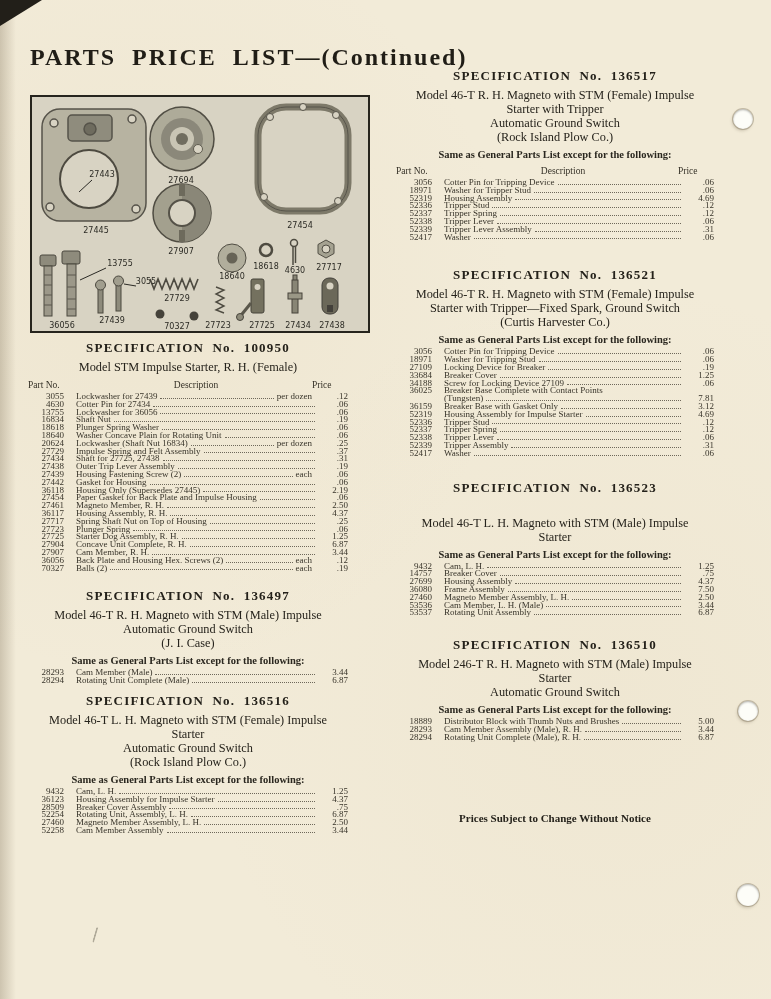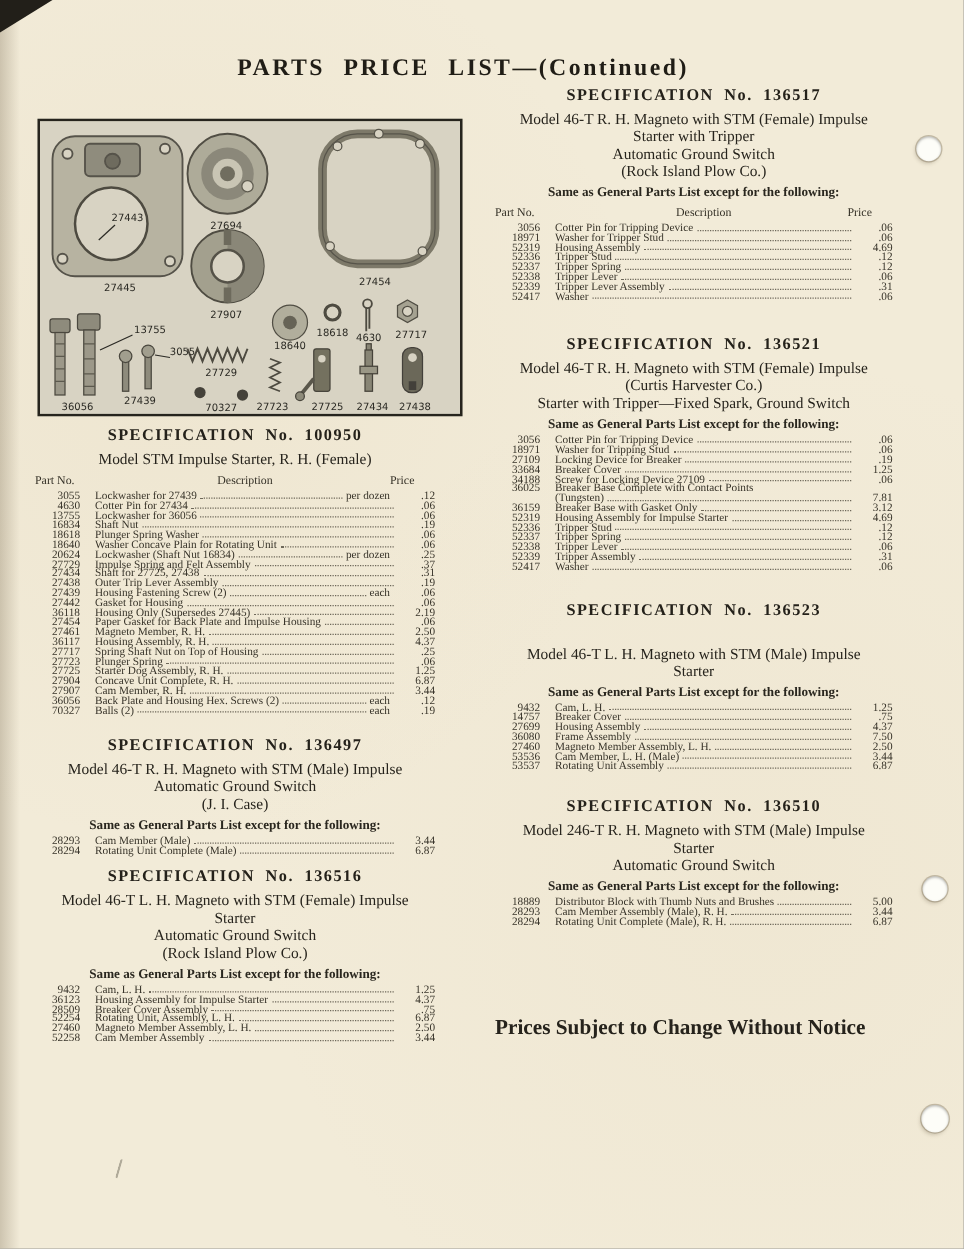--- a/index.html
+++ b/index.html
@@ -5,22 +5,22 @@
   html,body{margin:0;padding:0;background:#888;}
   .page{position:relative;width:771px;height:999px;margin:0 auto;overflow:hidden;
     background:#f2ebd8;
     background-image:radial-gradient(circle at 18% 30%,rgba(205,185,145,.10),transparent 40%),
                      radial-gradient(circle at 80% 70%,rgba(205,185,145,.08),transparent 45%);
     font-family:"Liberation Serif",serif;color:#2e2a22;}
   .page::before{content:'';position:absolute;left:0;top:0;bottom:0;width:16px;
     background:linear-gradient(90deg,rgba(110,95,70,.28),rgba(110,95,70,0));pointer-events:none;}
   .corner-mark{position:absolute;top:0;left:0;width:0;height:0;
     border-top:26px solid #221f19;border-right:42px solid transparent;}
-  .page-title{position:absolute;top:44px;left:30px;right:60px;text-align:center;
-    font-weight:bold;font-size:19px;letter-spacing:2px;word-spacing:8px;color:#201d16;}
+  .page-title{position:absolute;top:44px;left:30px;right:60px;
+    font-weight:bold;font-size:24px;letter-spacing:2px;word-spacing:8px;color:#201d16;}
   
   .figure{position:absolute;left:30px;top:95px;width:340px;height:238px;
     border:2px solid #26241d;box-sizing:border-box;background:#d8d3c3;}
   .figure svg{display:block;}
   
   .col{position:absolute;}
   .col-left{left:28px;top:336px;width:320px;}
   .col-right{left:396px;top:64px;width:318px;}
   .spec-heading{margin:0;text-align:center;font-weight:bold;font-size:13px;
     letter-spacing:1.2px;word-spacing:4px;color:#24211a;}
@@ -32,22 +32,22 @@
   .thead .th-price{width:36px;text-align:left;}
   .ptable{margin-top:3px;}
   .prow{display:flex;align-items:baseline;font-size:9px;line-height:7.8px;color:#38342a;}
   .pno{width:36px;text-align:right;flex:none;}
   .pdesc{margin-left:12px;flex:none;white-space:nowrap;}
   .pdesc2{margin-left:12px;flex:none;white-space:nowrap;}
   .dots{flex:1;min-width:6px;border-bottom:1px dotted #6e685a;margin:0 3px 2px 3px;align-self:flex-end;}
   .punit{flex:none;margin-right:6px;text-align:center;}
   .pprice{width:30px;text-align:right;flex:none;}
   .sec{margin-top:0;}
-  .footer-note{position:absolute;left:396px;width:318px;top:812px;text-align:left;
-    font-weight:bold;font-size:17px;color:#26231c;}
+  .footer-note{position:absolute;left:396px;width:318px;top:812px;text-align:center;
+    font-weight:bold;font-size:11px;color:#26231c;}
   .hole{position:absolute;border-radius:50%;background:#fdfdf8;
     box-shadow:inset 0 1px 2px rgba(0,0,0,.28),0 0 0 1px rgba(125,112,88,.4),-1px 2px 3px rgba(95,85,60,.25);}
   .hole-1{left:733px;top:109px;width:20px;height:20px;}
   .hole-2{left:738px;top:701px;width:20px;height:20px;}
   .hole-3{left:737px;top:884px;width:22px;height:22px;}
   .pencil-mark{position:absolute;left:94px;top:928px;width:8px;height:16px;
     border-left:2px solid rgba(95,90,78,.45);transform:rotate(16deg);border-radius:2px;}
   .fig-label{font-family:"DejaVu Sans",sans-serif;font-size:8px;fill:#2b2a24;}
 </style>
 </head>
@@ -477,22 +477,22 @@
             <span class="pdesc">Washer</span>
             <span class="dots"></span>
             <span class="pprice">.06</span>
           </div>
         </div>
       </section>
       <section class="sec" style="margin-top: 26px;">
         <h3 class="spec-heading" style="margin-top: 0px;">SPECIFICATION No. 136521</h3>
         <div class="model" style="margin-top: 4px;">
           <div class="model-line">Model 46-T R. H. Magneto with STM (Female) Impulse</div>
+          <div class="model-line">Starter with Tripper—Fixed Spark, Ground Switch</div>
           <div class="model-line">(Curtis Harvester Co.)</div>
-          <div class="model-line">Starter with Tripper—Fixed Spark, Ground Switch</div>
         </div>
         <div class="same-as">Same as General Parts List except for the following:</div>
         <div class="ptable">
           <div class="prow">
             <span class="pno">3056</span>
             <span class="pdesc">Cotter Pin for Tripping Device</span>
             <span class="dots"></span>
             <span class="pprice">.06</span>
           </div>
           <div class="prow">

